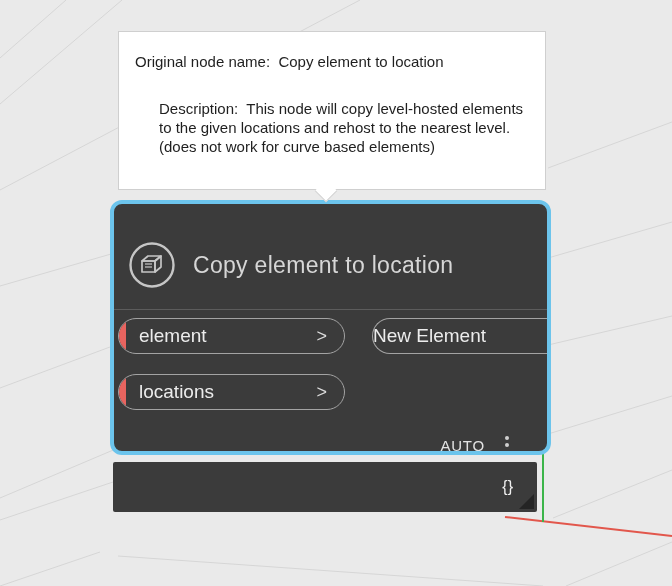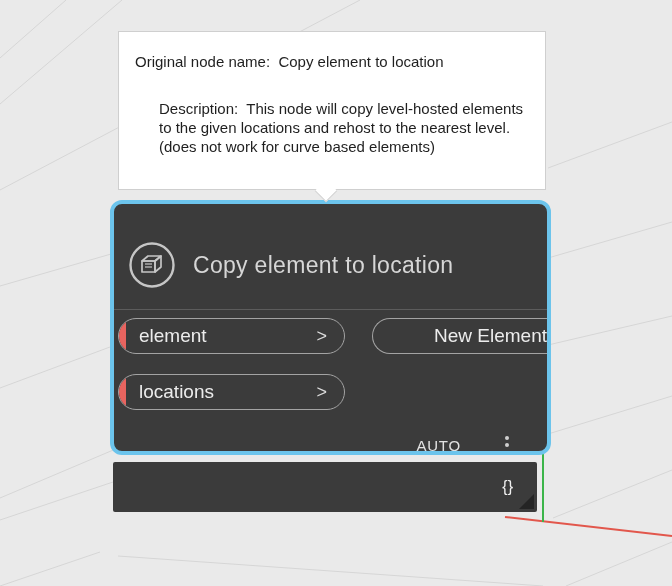--- a/index.html
+++ b/index.html
@@ -58,27 +58,27 @@
     color:#ececec;font-size:19px;
   }
   .pill-input{left:4px;width:227px;}
   .pill-input.row1{top:91px;}
   .pill-input.row2{top:147px;}
   .port-marker{position:absolute;left:0;top:0;bottom:0;width:7px;background:var(--port_accent);}
   .pill-label{margin-left:20px;}
   .pill-chevron{margin-left:auto;margin-right:17px;font-size:18px;color:#dcdcdc;}
   .pill-output{
     top:91px;right:0;width:175px;border-radius:22px 0 0 22px;border-right:none;
-    justify-content:flex-end;
+    justify-content:flex-start;
   }
 
   .node-footer{
     position:absolute;left:0;right:0;top:196px;height:44px;
     display:flex;align-items:center;justify-content:flex-end;
-    padding-right:36px;gap:42px;box-sizing:border-box;
+    padding-right:36px;gap:18px;box-sizing:border-box;
   }
   .lacing{font-size:15px;letter-spacing:0.8px;color:#e2e2e2;}
   .kebab{display:flex;flex-direction:column;gap:3.5px;padding:2px;}
   .kebab span{width:4px;height:4px;border-radius:50%;background:#cfcfcf;}
 
   
   .preview{
     position:absolute;left:113px;top:462px;width:424px;height:50px;
     background:var(--node_bg);border-radius:2px;z-index:5;
   }

